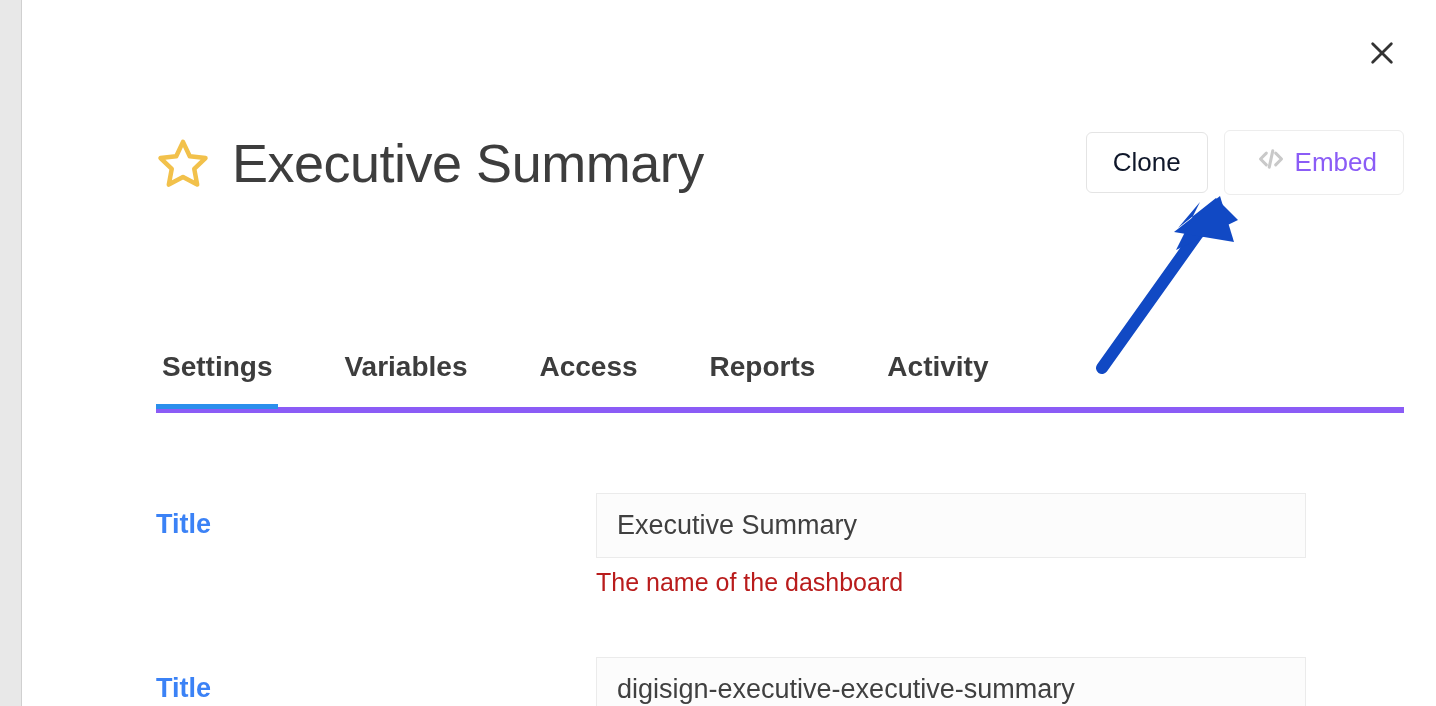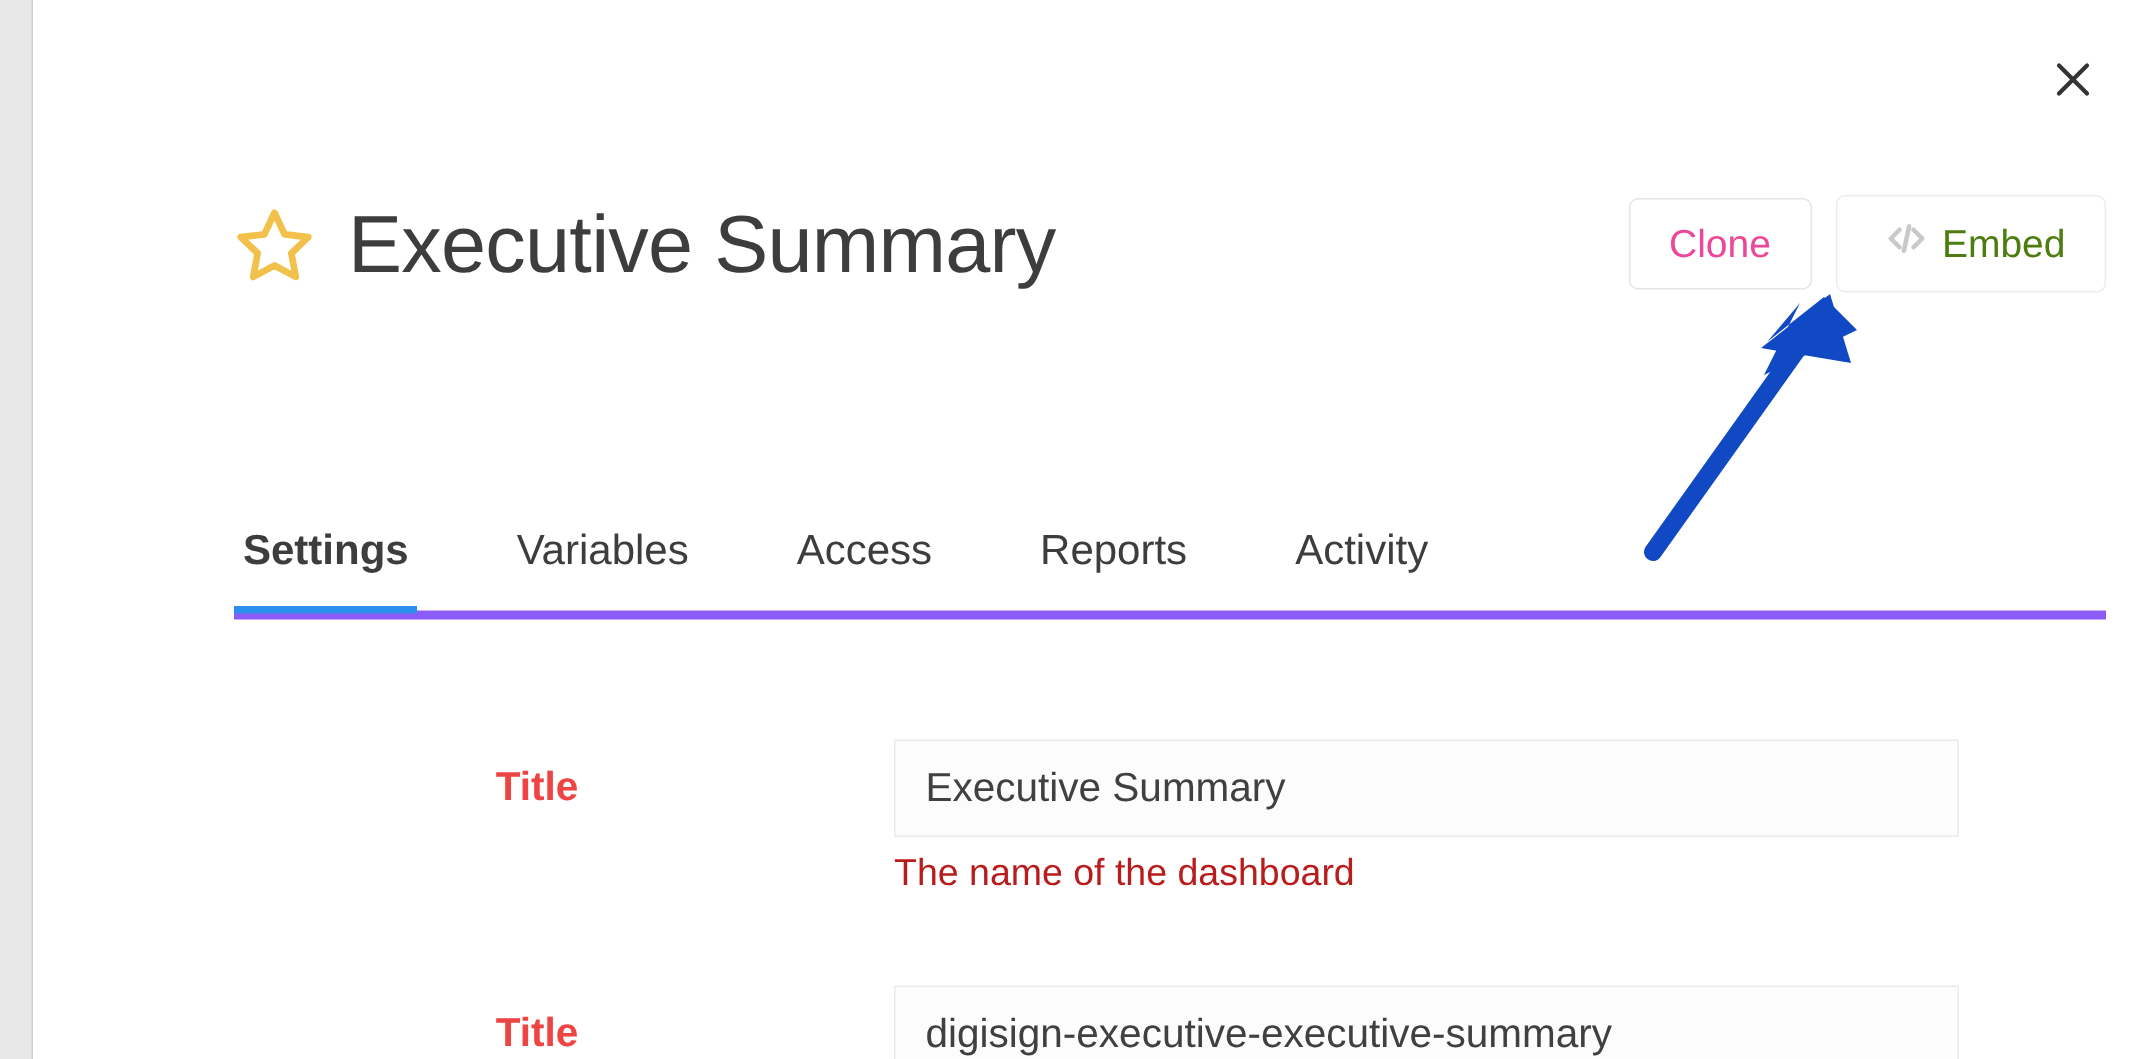--- a/index.html
+++ b/index.html
@@ -74,35 +74,35 @@
   }
   .btn {
     display: inline-flex;
     align-items: center;
     gap: 10px;
     font-size: 26px;
     padding: 14px 26px;
     border: 1px solid #e4e4e4;
     background: #fff;
     border-radius: 6px;
-    color: #ec4899;
+    color: #0f172a;
     cursor: pointer;
   }
   .btn svg { width: 28px; height: 28px; }
-  .btn-embed { color: #4d7c0f; border-color: #ededed; padding-left: 32px; }
+  .btn-embed { color: #8b5cf6; border-color: #ededed; padding-left: 32px; }
   .tabs {
     display: flex;
     gap: 60px;
     margin-top: 155px;
     border-bottom: 6px solid #8b5cf6;
   }
   .tab {
     font-size: 28px;
     color: #3d3d3d;
-    font-weight: 400;
+    font-weight: 700;
     padding-bottom: 24px;
     cursor: pointer;
     position: relative;
     border: none;
     background: none;
   }
   .tab.active {
     font-weight: 700;
   }
   .tab.active::after {
@@ -116,24 +116,24 @@
   .form-area {
     margin-top: 80px;
   }
   .form-row {
     display: flex;
     align-items: flex-start;
     margin-bottom: 60px;
   }
   .form-label {
     width: 440px;
-    text-align: center;
+    text-align: left;
     font-size: 27px;
     font-weight: 700;
-    color: #ef4444;
+    color: #3b82f6;
     padding-top: 16px;
     padding-right: 36px;
   }
   .form-field-wrap {
     flex: 1;
     max-width: 710px;
   }
   .form-input {
     width: 100%;
     font-size: 27px;

